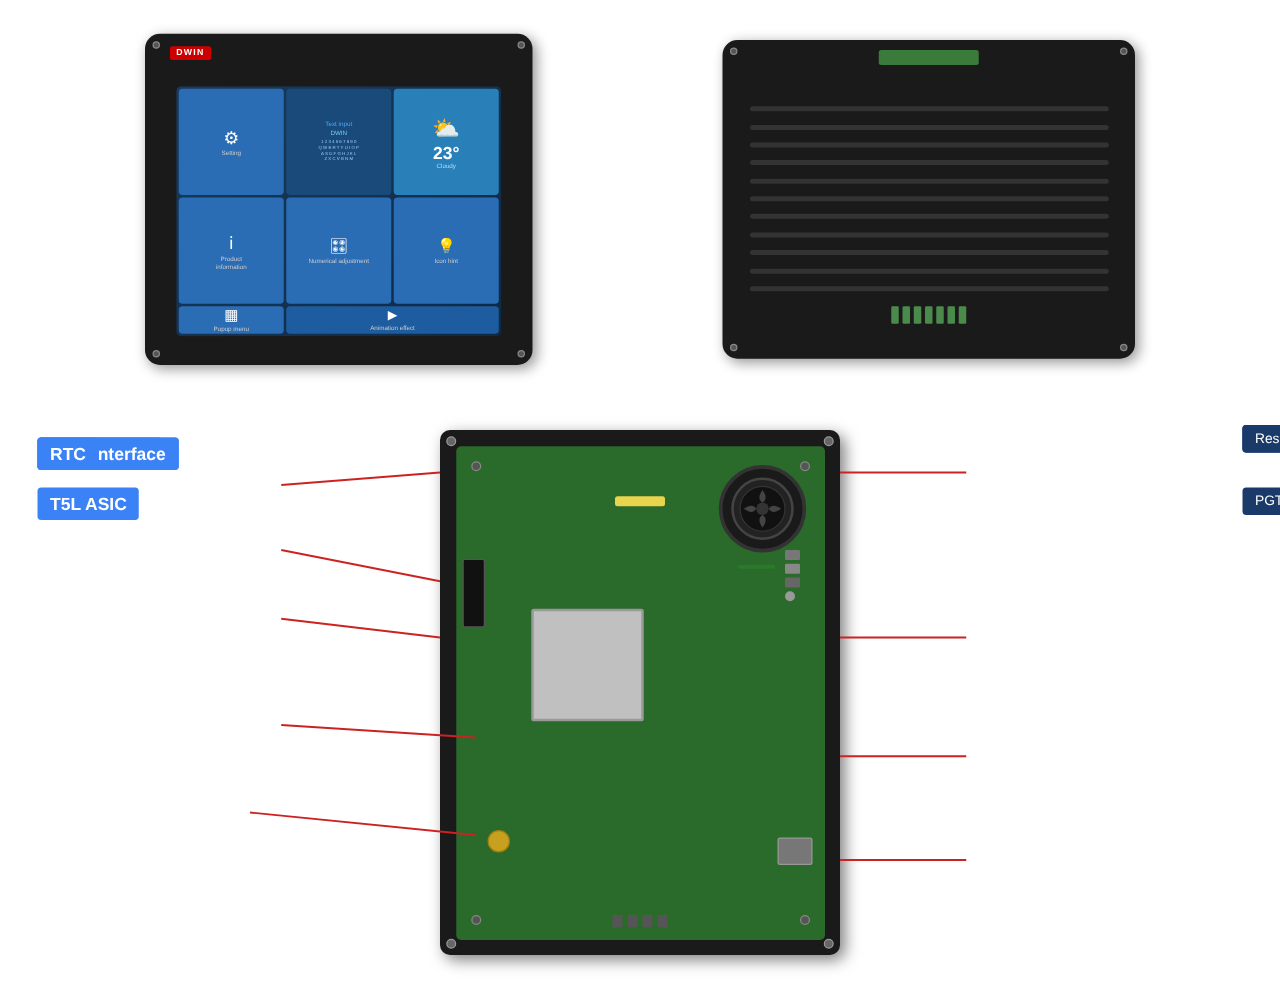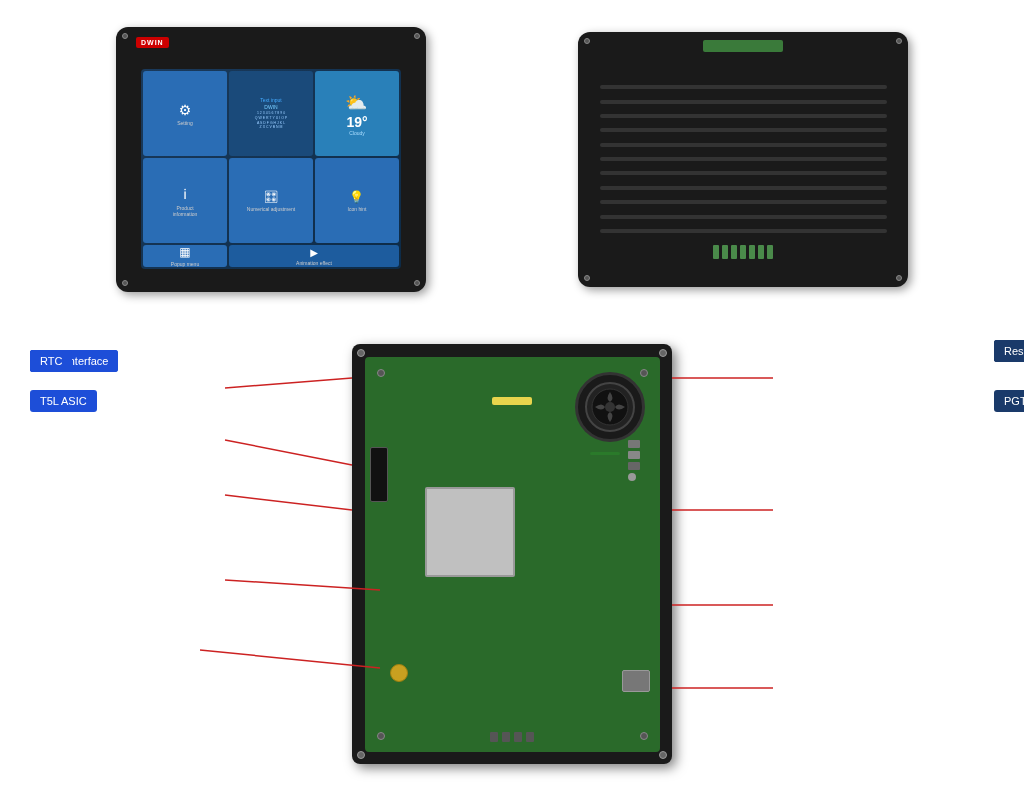--- a/index.html
+++ b/index.html
@@ -289,24 +289,24 @@
       width: 18px;
       height: 18px;
       border-radius: 50%;
       background: #c8a020;
       border: 1px solid #a08010;
     }
 
     
     .label-tag {
       position: absolute;
-      background: #1d4ed8;
+      background: #3b82f6;
       color: white;
-      font-size: 11px;
-      font-weight: 400;
+      font-size: 14px;
+      font-weight: 700;
       padding: 5px 10px;
       border-radius: 3px;
       white-space: nowrap;
     }
 
     
     .diagram-svg {
       position: absolute;
       top: 0;
       left: 0;
@@ -394,21 +394,21 @@
             <div class="keyboard-rows">
               1 2 3 4 5 6 7 8 9 0<br>
               Q W E R T Y U I O P<br>
               A S D F G H J K L<br>
               Z X C V B N M
             </div>
           </div>
 
           <div class="ui-cell weather">
             <div style="font-size:18px;">⛅</div>
-            <div class="weather-temp">19°</div>
+            <div class="weather-temp">23°</div>
             <div class="weather-sub">Cloudy</div>
           </div>
 
           <div class="ui-cell icon">
             <span>ℹ</span>
             <span class="ui-label">Product<br>information</span>
           </div>
 
           <div class="ui-cell icon">
             <span style="font-size:12px;">🎛</span>

